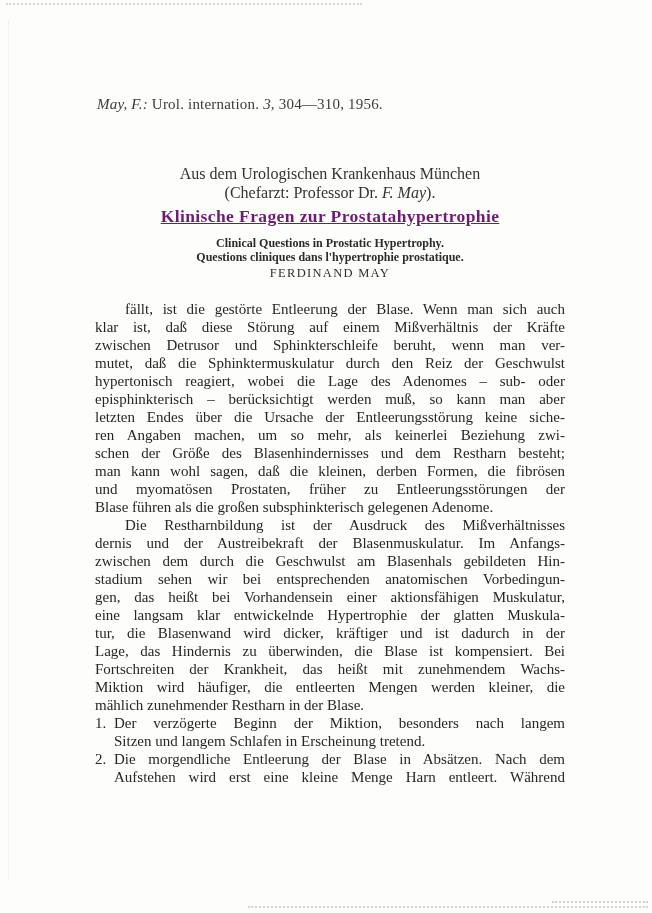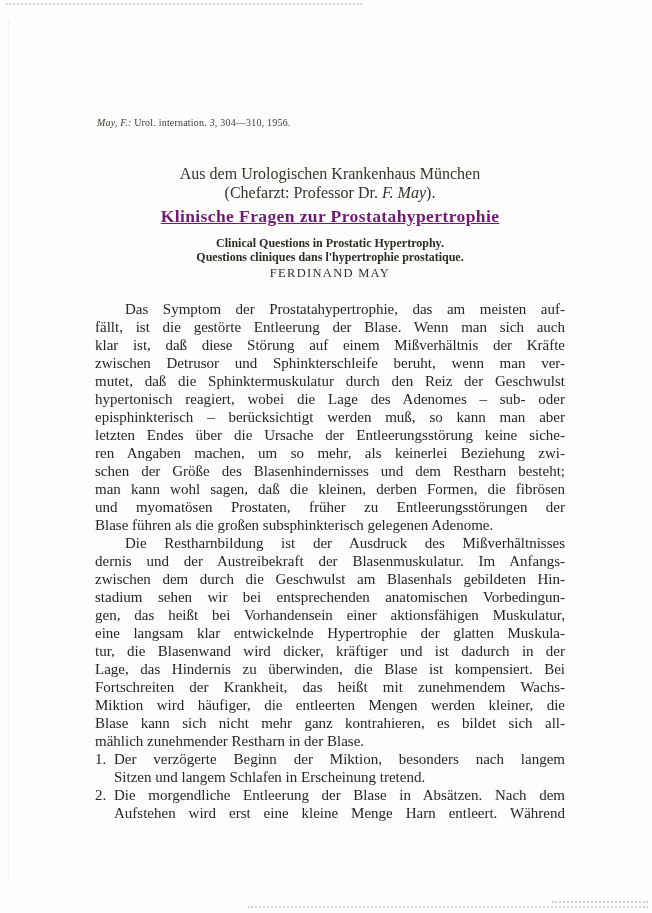--- a/index.html
+++ b/index.html
@@ -14,23 +14,23 @@
     background: #fdfdfb;
     font-family: "Liberation Serif", "DejaVu Serif", serif;
     color: #2a2a28;
     overflow: hidden;
   }
   .it { font-style: italic; }
 
   .citation {
     position: absolute;
     left: 97px;
-    top: 117px;
+    top: 96px;
     margin: 0;
-    font-size: 10px;
+    font-size: 15px;
     color: #3b3b38;
     letter-spacing: 0.2px;
   }
 
   .institute {
     position: absolute;
     left: 95px;
     top: 165px;
     width: 470px;
     text-align: center;
@@ -139,21 +139,20 @@
     </div>
   </div>
 
   <h1 class="title">Klinische Fragen zur Prostatahypertrophie</h1>
   <div class="subtitle s1">Clinical Questions in Prostatic Hypertrophy.</div>
   <div class="subtitle s2">Questions cliniques dans l'hypertrophie prostatique.</div>
   <div class="author">FERDINAND MAY</div>
 
   <div class="body-text">
     <div class="para">
-        <div class="line">Das Symptom der Prostatahypertrophie, das am meisten auf-</div>
         <div class="line">fällt, ist die gestörte Entleerung der Blase. Wenn man sich auch</div>
         <div class="line">klar ist, daß diese Störung auf einem Mißverhältnis der Kräfte</div>
         <div class="line">zwischen Detrusor und Sphinkterschleife beruht, wenn man ver-</div>
         <div class="line">mutet, daß die Sphinktermuskulatur durch den Reiz der Geschwulst</div>
         <div class="line">hypertonisch reagiert, wobei die Lage des Adenomes – sub- oder</div>
         <div class="line">episphinkterisch – berücksichtigt werden muß, so kann man aber</div>
         <div class="line">letzten Endes über die Ursache der Entleerungsstörung keine siche-</div>
         <div class="line">ren Angaben machen, um so mehr, als keinerlei Beziehung zwi-</div>
         <div class="line">schen der Größe des Blasenhindernisses und dem Restharn besteht;</div>
         <div class="line">man kann wohl sagen, daß die kleinen, derben Formen, die fibrösen</div>
@@ -164,21 +163,20 @@
         <div class="line">Die Restharnbildung ist der Ausdruck des Mißverhältnisses</div>
         <div class="line">dernis und der Austreibekraft der Blasenmuskulatur. Im Anfangs-</div>
         <div class="line">zwischen dem durch die Geschwulst am Blasenhals gebildeten Hin-</div>
         <div class="line">stadium sehen wir bei entsprechenden anatomischen Vorbedingun-</div>
         <div class="line">gen, das heißt bei Vorhandensein einer aktionsfähigen Muskulatur,</div>
         <div class="line">eine langsam klar entwickelnde Hypertrophie der glatten Muskula-</div>
         <div class="line">tur, die Blasenwand wird dicker, kräftiger und ist dadurch in der</div>
         <div class="line">Lage, das Hindernis zu überwinden, die Blase ist kompensiert. Bei</div>
         <div class="line">Fortschreiten der Krankheit, das heißt mit zunehmendem Wachs-</div>
         <div class="line">Miktion wird häufiger, die entleerten Mengen werden kleiner, die</div>
-        <div class="line">Blase kann sich nicht mehr ganz kontrahieren, es bildet sich all-</div>
         <div class="line">mählich zunehmender Restharn in der Blase.</div>
       </div>
 
     <div class="list-item">
       <span class="num">1.</span>
       <div class="item-lines">
           <div class="line">Der verzögerte Beginn der Miktion, besonders nach langem</div>
           <div class="line">Sitzen und langem Schlafen in Erscheinung tretend.</div>
         </div>
     </div>

